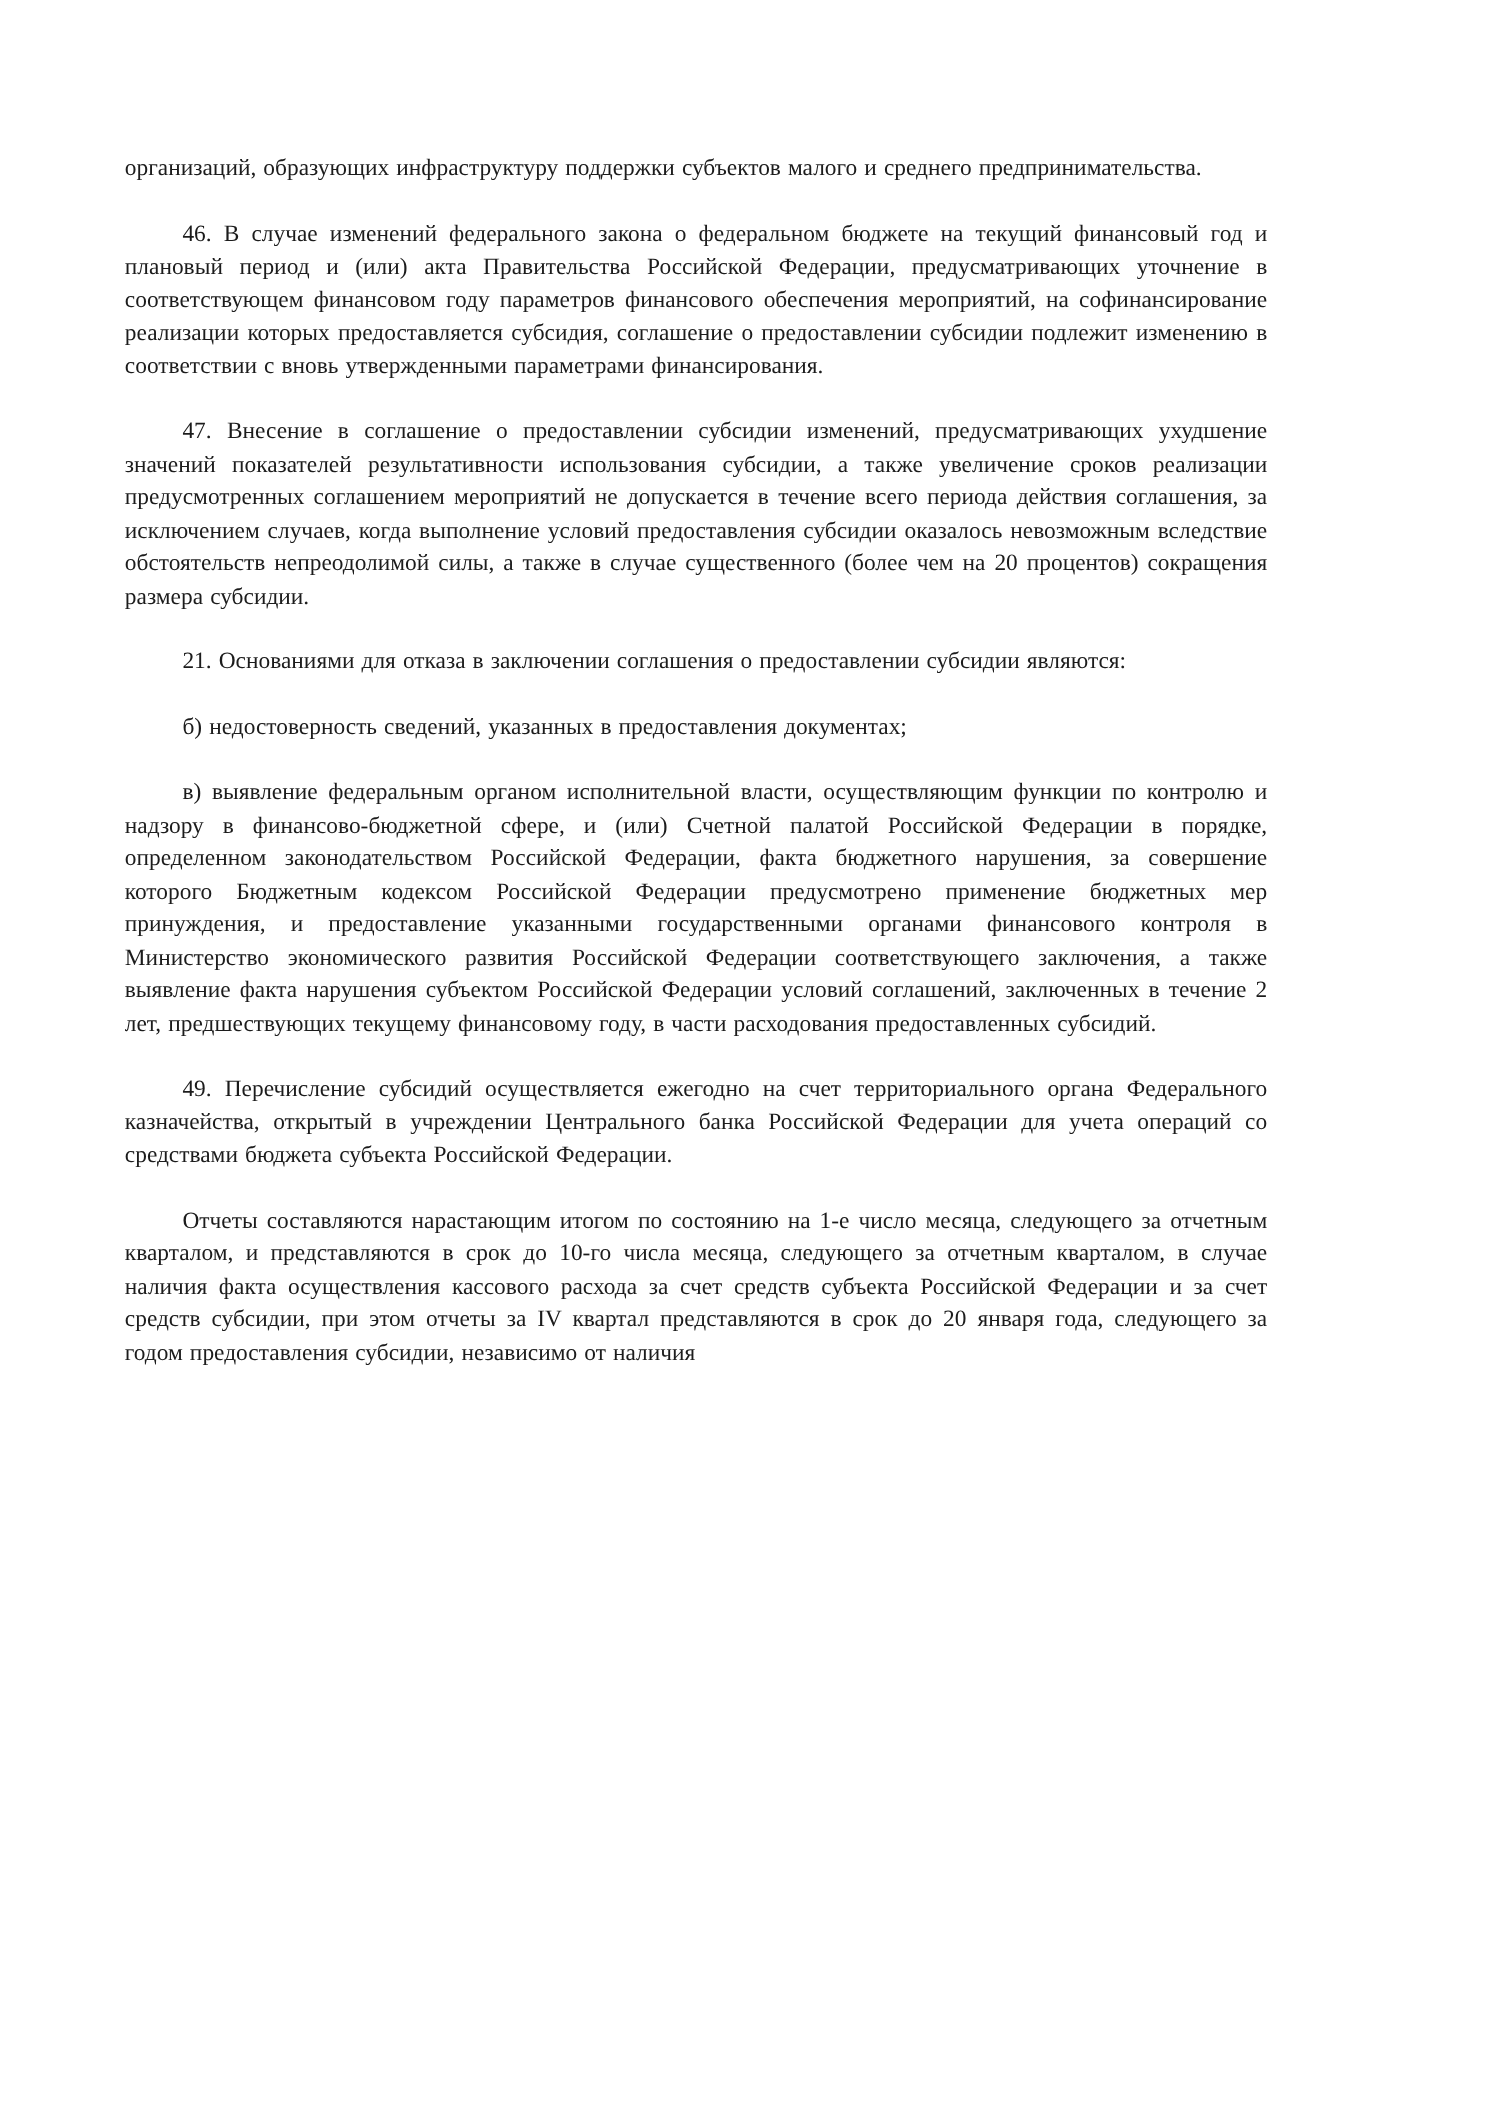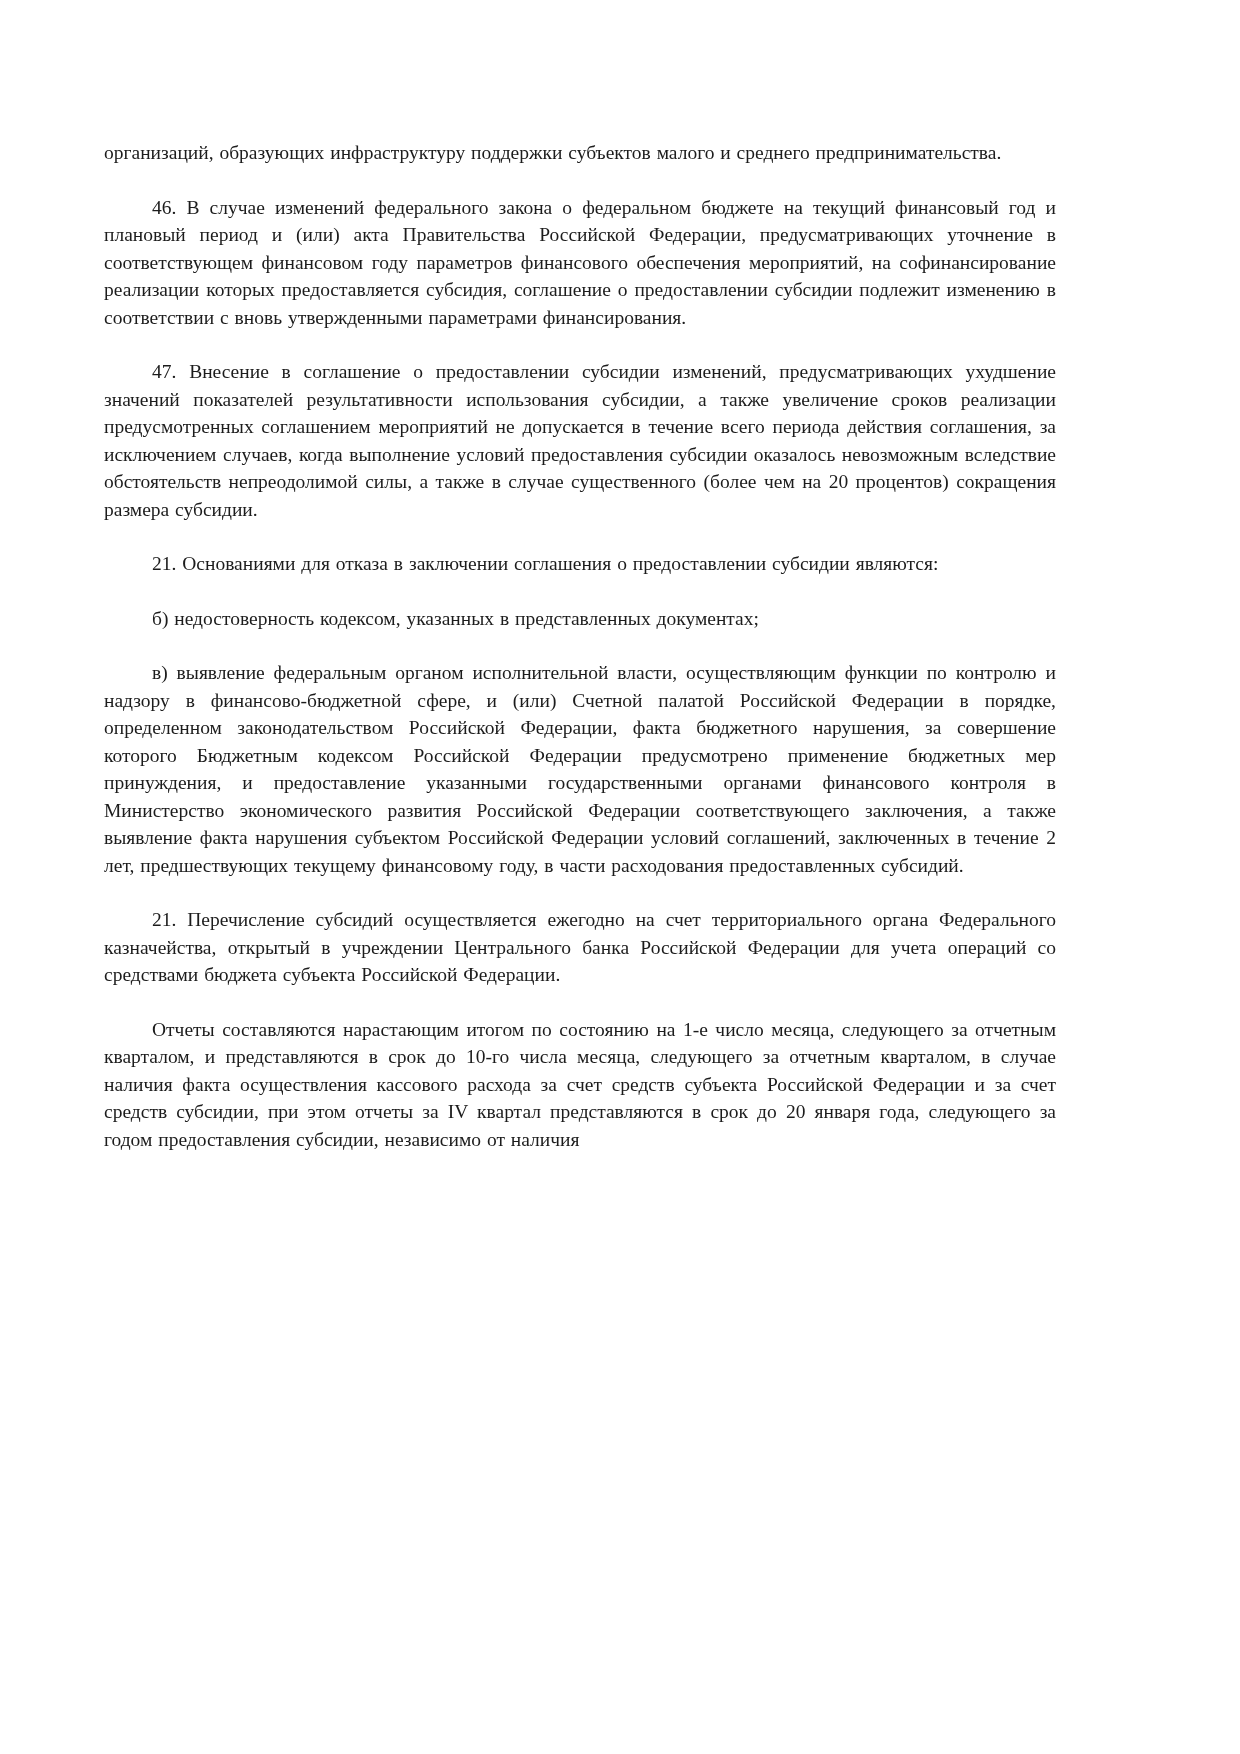--- a/index.html
+++ b/index.html
@@ -15,37 +15,37 @@
       position: relative;
       overflow: hidden;
     }
     .page {
       position: absolute;
       top: 127px;
       left: 104px;
       width: 952px;
     }
     .para {
-      margin: 12px 0 27px 0;
+      margin: 0 0 27px 0;
       font-size: 19.5px;
       line-height: 27.5px;
       text-align: justify;
       text-indent: 48px;
       word-spacing: 1px;
       color: #1c1c1c;
     }
     .para.no-indent {
       text-indent: 0;
     }
   </style>
 </head>
 <body>
 
 <div class="page">
   <p class="para no-indent">организаций, образующих инфраструктуру поддержки субъектов малого и среднего предпринимательства.</p>
   <p class="para">46. В случае изменений федерального закона о федеральном бюджете на текущий финансовый год и плановый период и (или) акта Правительства Российской Федерации, предусматривающих уточнение в соответствующем финансовом году параметров финансового обеспечения мероприятий, на софинансирование реализации которых предоставляется субсидия, соглашение о предоставлении субсидии подлежит изменению в соответствии с вновь утвержденными параметрами финансирования.</p>
   <p class="para">47. Внесение в соглашение о предоставлении субсидии изменений, предусматривающих ухудшение значений показателей результативности использования субсидии, а также увеличение сроков реализации предусмотренных соглашением мероприятий не допускается в течение всего периода действия соглашения, за исключением случаев, когда выполнение условий предоставления субсидии оказалось невозможным вследствие обстоятельств непреодолимой силы, а также в случае существенного (более чем на 20 процентов) сокращения размера субсидии.</p>
   <p class="para">21. Основаниями для отказа в заключении соглашения о предоставлении субсидии являются:</p>
-  <p class="para">б) недостоверность кодексом, указанных в представленных документах;</p>
+  <p class="para">б) недостоверность сведений, указанных в предоставления документах;</p>
   <p class="para">в) выявление федеральным органом исполнительной власти, осуществляющим функции по контролю и надзору в финансово-бюджетной сфере, и (или) Счетной палатой Российской Федерации в порядке, определенном законодательством Российской Федерации, факта бюджетного нарушения, за совершение которого Бюджетным кодексом Российской Федерации предусмотрено применение бюджетных мер принуждения, и предоставление указанными государственными органами финансового контроля в Министерство экономического развития Российской Федерации соответствующего заключения, а также выявление факта нарушения субъектом Российской Федерации условий соглашений, заключенных в течение 2 лет, предшествующих текущему финансовому году, в части расходования предоставленных субсидий.</p>
-  <p class="para">21. Перечисление субсидий осуществляется ежегодно на счет территориального органа Федерального казначейства, открытый в учреждении Центрального банка Российской Федерации для учета операций со средствами бюджета субъекта Российской Федерации.</p>
+  <p class="para">49. Перечисление субсидий осуществляется ежегодно на счет территориального органа Федерального казначейства, открытый в учреждении Центрального банка Российской Федерации для учета операций со средствами бюджета субъекта Российской Федерации.</p>
   <p class="para">Отчеты составляются нарастающим итогом по состоянию на 1-е число месяца, следующего за отчетным кварталом, и представляются в срок до 10-го числа месяца, следующего за отчетным кварталом, в случае наличия факта осуществления кассового расхода за счет средств субъекта Российской Федерации и за счет средств субсидии, при этом отчеты за IV квартал представляются в срок до 20 января года, следующего за годом предоставления субсидии, независимо от наличия</p>
 </div>
 
 </body></html>

